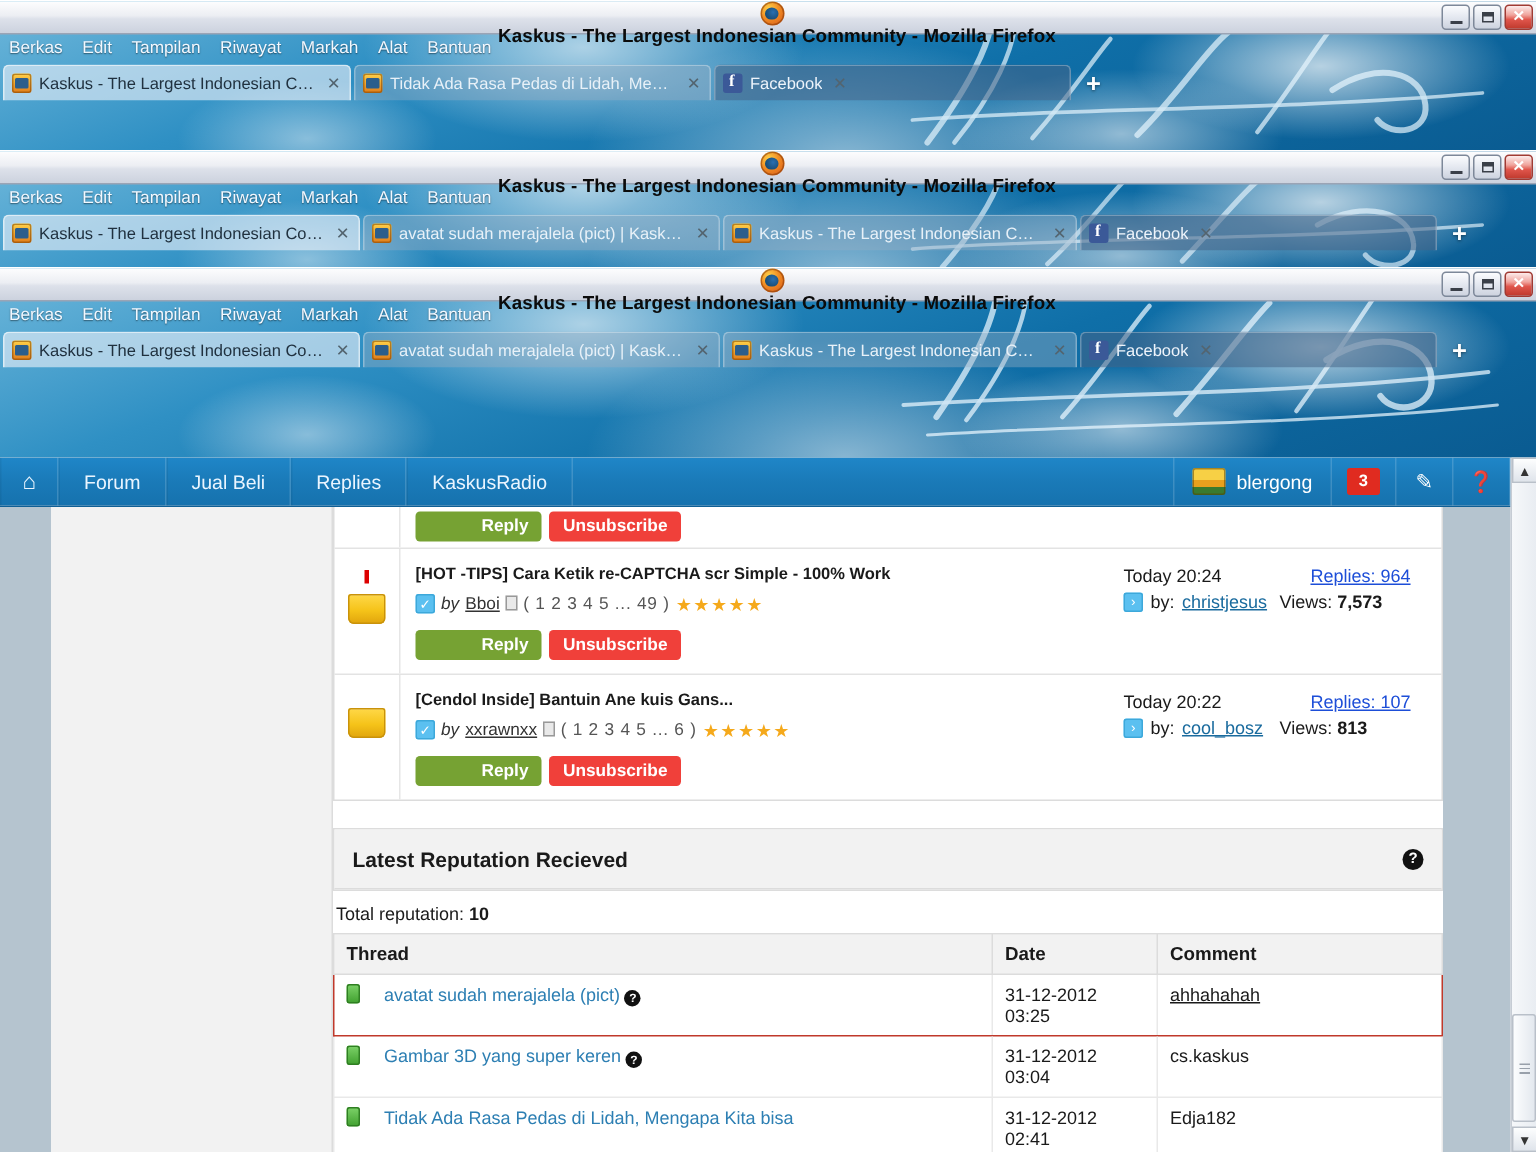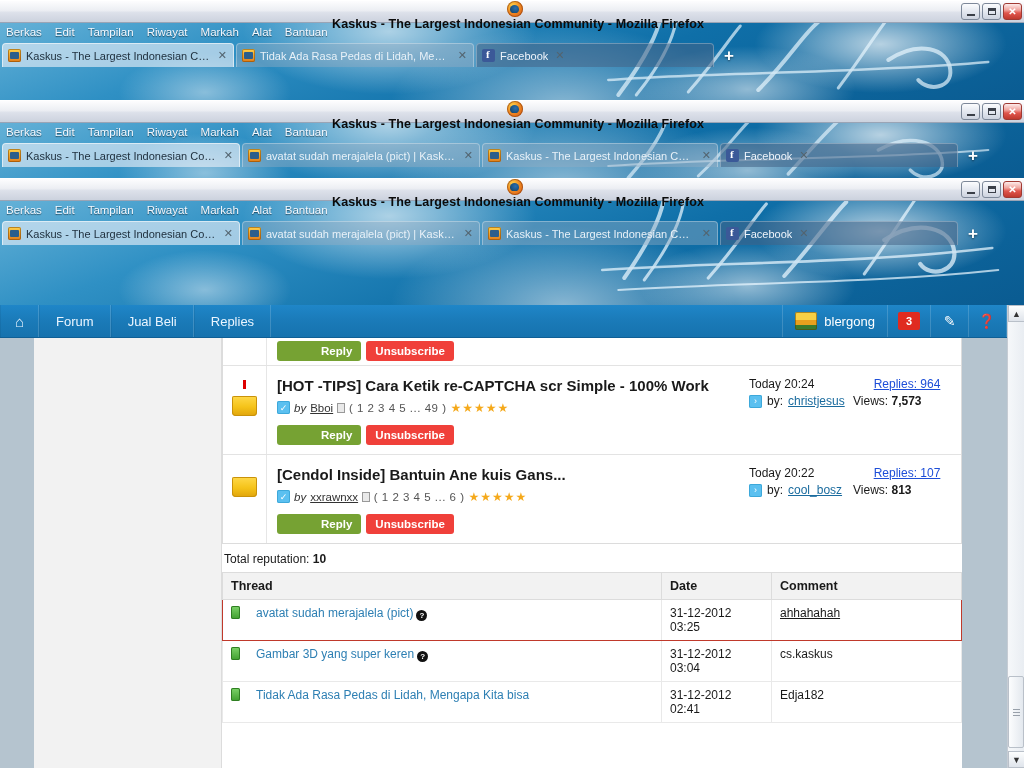--- a/index.html
+++ b/index.html
@@ -174,21 +174,21 @@
   .tcard{border:1px solid #dcdcdc;border-top:none;background:#fff;}
   .trow{display:flex;border-top:1px solid #e3e3e3;}
   .trow:first-child{border-top:none;}
   .tleft{width:44px;flex:none;display:flex;flex-direction:column;align-items:center;padding-top:14px;
     border-right:1px solid #e6e6e6;}
   .dot{width:3px;height:9px;background:#d00;margin-bottom:7px;}
   .folder{width:25px;height:20px;border-radius:2px 2px 4px 4px;
     background:linear-gradient(to bottom,#ffd94a 0%, #f5c319 55%, #e0a40c 100%);
     box-shadow: inset 0 0 0 1px #c9920a, inset 0 1px 0 #fff3b0;}
   .tmid{flex:1;padding:11px 0 9px 10px;min-width:0;}
-  .ttitle{font-size:15px;font-weight:bold;color:#1a1a1a;line-height:1.25;}
+  .ttitle{font-size:11px;font-weight:bold;color:#1a1a1a;line-height:1.25;}
   .tmeta{display:flex;align-items:center;gap:4px;margin-top:5px;font-size:11.5px;color:#444;}
   .chk{width:13px;height:13px;border-radius:2px;background:#5bc0f0;
       box-shadow:inset 0 0 0 1px #3da8da;color:#fff;font-size:9px;
       display:flex;align-items:center;justify-content:center;flex:none;}
   .by{font-style:italic;color:#333;}
   .auth{color:#333;text-decoration:underline;}
   .pages{color:#555;letter-spacing:.5px;}
   .pgico{display:inline-block;width:8px;height:10px;background:#e9e9e9;border:1px solid #999;vertical-align:-1px;}
   .stars{color:#f5a91b;font-size:12px;letter-spacing:1px;}
   .btns{margin-top:10px;display:flex;gap:5px;}
@@ -484,20 +484,21 @@
 
   <div id="page">
 
     <div class="knav">
       <div class="k home">
         <span class="home-ico">⌂</span>
       </div>
       <div class="k">Forum</div>
       <div class="k">Jual Beli</div>
       <div class="k">Replies</div>
+      <div class="k">KaskusRadio</div>
       <div class="spacer"></div>
       <div class="kuser">
         <span class="uava"></span>
         <span class="uname">blergong</span>
       </div>
       <div class="kbadge">
         <span class="b">3</span>
       </div>
       <div class="kicon">
         <span>✎</span>
@@ -587,20 +588,26 @@
                 <span class="lnk">cool_bosz</span>
               </div>
             </div>
             <div class="tstats">
               <div class="rep">Replies: 107</div>
               <div class="ln"><span>Views:</span> <b>813</b></div>
             </div>
           </div>
         </div>
 
+        <div class="repbox">
+          <div class="rephead">
+            <span class="h">Latest Reputation Recieved</span>
+            <span class="qmark">?</span>
+          </div>
+        </div>
 
         <div class="reptot">
           <span>Total reputation:</span> <b>10</b>
         </div>
 
         <table class="rep">
           <thead>
             <tr>
               <th style="width:calc(100% - 300px)" colspan="2">Thread</th>
               <th style="width:110px">Date</th>

